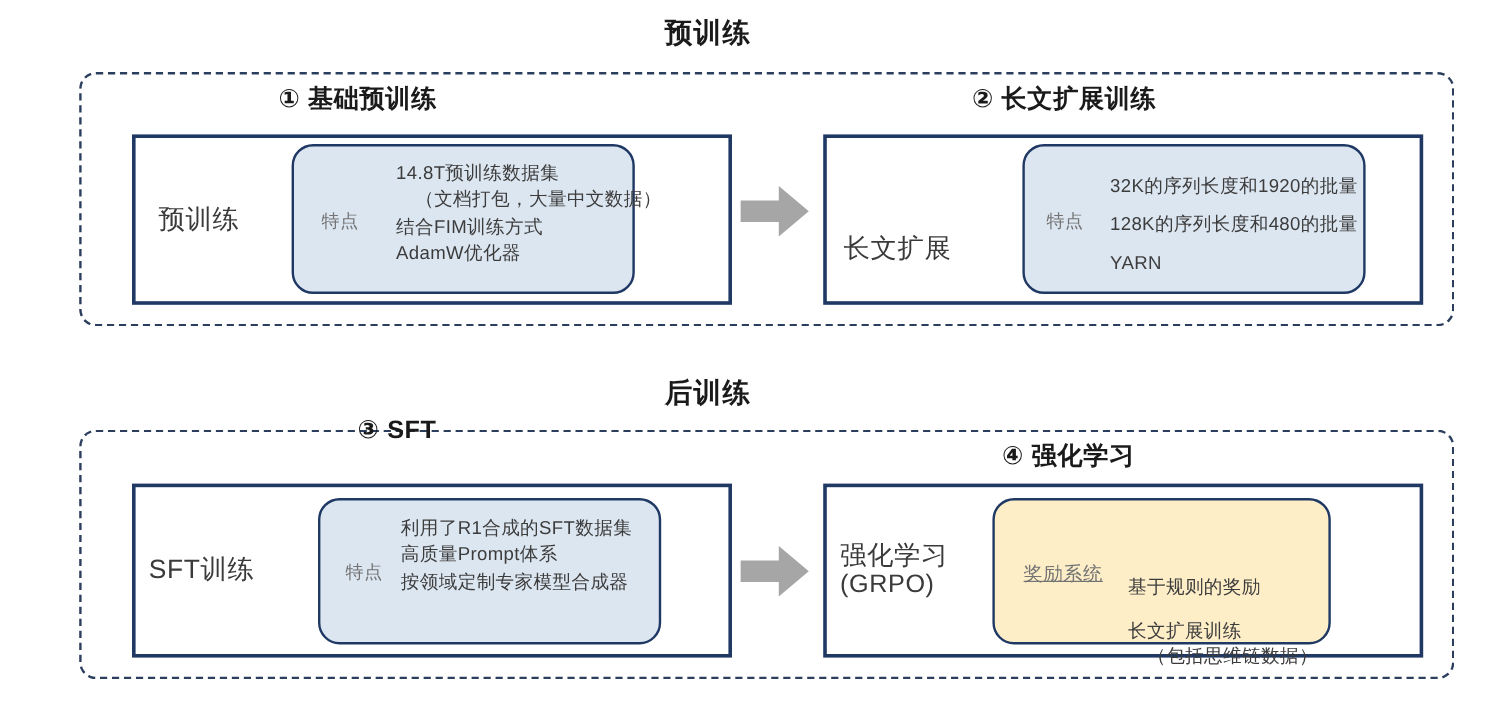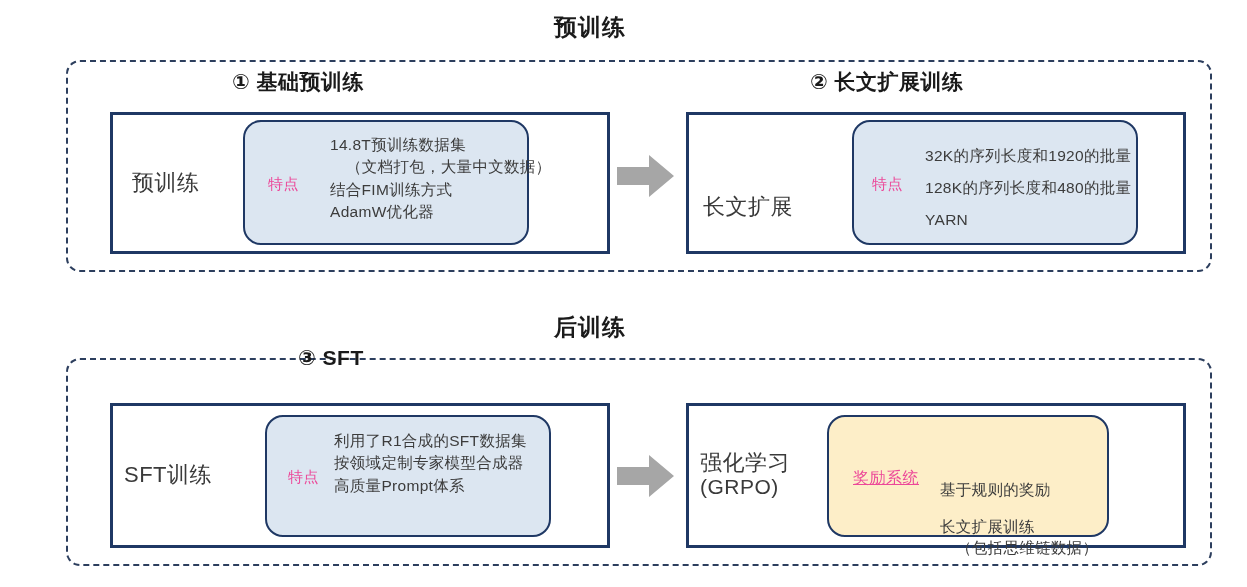--- a/index.html
+++ b/index.html
@@ -75,21 +75,21 @@
     box-sizing: border-box;
     display: flex;
     align-items: center;
   }
   .card-blue { background: #dce6f1; }
   .card-yellow { background: #fdeec8; }
 
   .card-tag {
     position: absolute;
     font-size: 15px;
-    color: #ec4899;
+    color: #737373;
     white-space: nowrap;
     letter-spacing: 0.5px;
   }
   .card-tag.big {
     font-size: 16px;
   }
   .card-lines {
     position: absolute;
     font-size: 15.5px;
     color: #3c3c3c;
@@ -163,30 +163,31 @@
 
   <div class="stage-box" style="left:110px; top:403px; width:500px; height:145px;"></div>
 
   <div class="stage-label" style="left:124px; top:462px;">SFT训练</div>
 
   <div class="detail-card card-blue" style="left:265px; top:415px; width:286px; height:122px;">
   </div>
   <div class="card-tag" style="left:288px; top:468px;">特点</div>
   <div class="card-lines lines-tight" style="left:334px; top:430px;">
     <div>利用了R1合成的SFT数据集</div>
+    <div>高质量Prompt体系</div>
     <div>按领域定制专家模型合成器</div>
-    <div>高质量Prompt体系</div>
   </div>
 
   <div class="arrow" style="left:617px; top:452px;">
     <svg width="58" height="48" viewBox="0 0 58 48" aria-hidden="true">
       <polygon points="0,15 32,15 32,3 57,24 32,45 32,33 0,33" fill="#a6a6a6"></polygon>
     </svg>
   </div>
 
+  <div class="panel-heading" style="left:835px; top:366px;">④ 强化学习</div>
 
   <div class="stage-box" style="left:686px; top:403px; width:500px; height:145px;"></div>
 
   <div class="stage-label" style="left:700px; top:450px;">
     <span>强化学习</span>
     <span class="sub">(GRPO)</span>
   </div>
 
   <div class="detail-card card-yellow" style="left:827px; top:415px; width:282px; height:122px;">
   </div>

